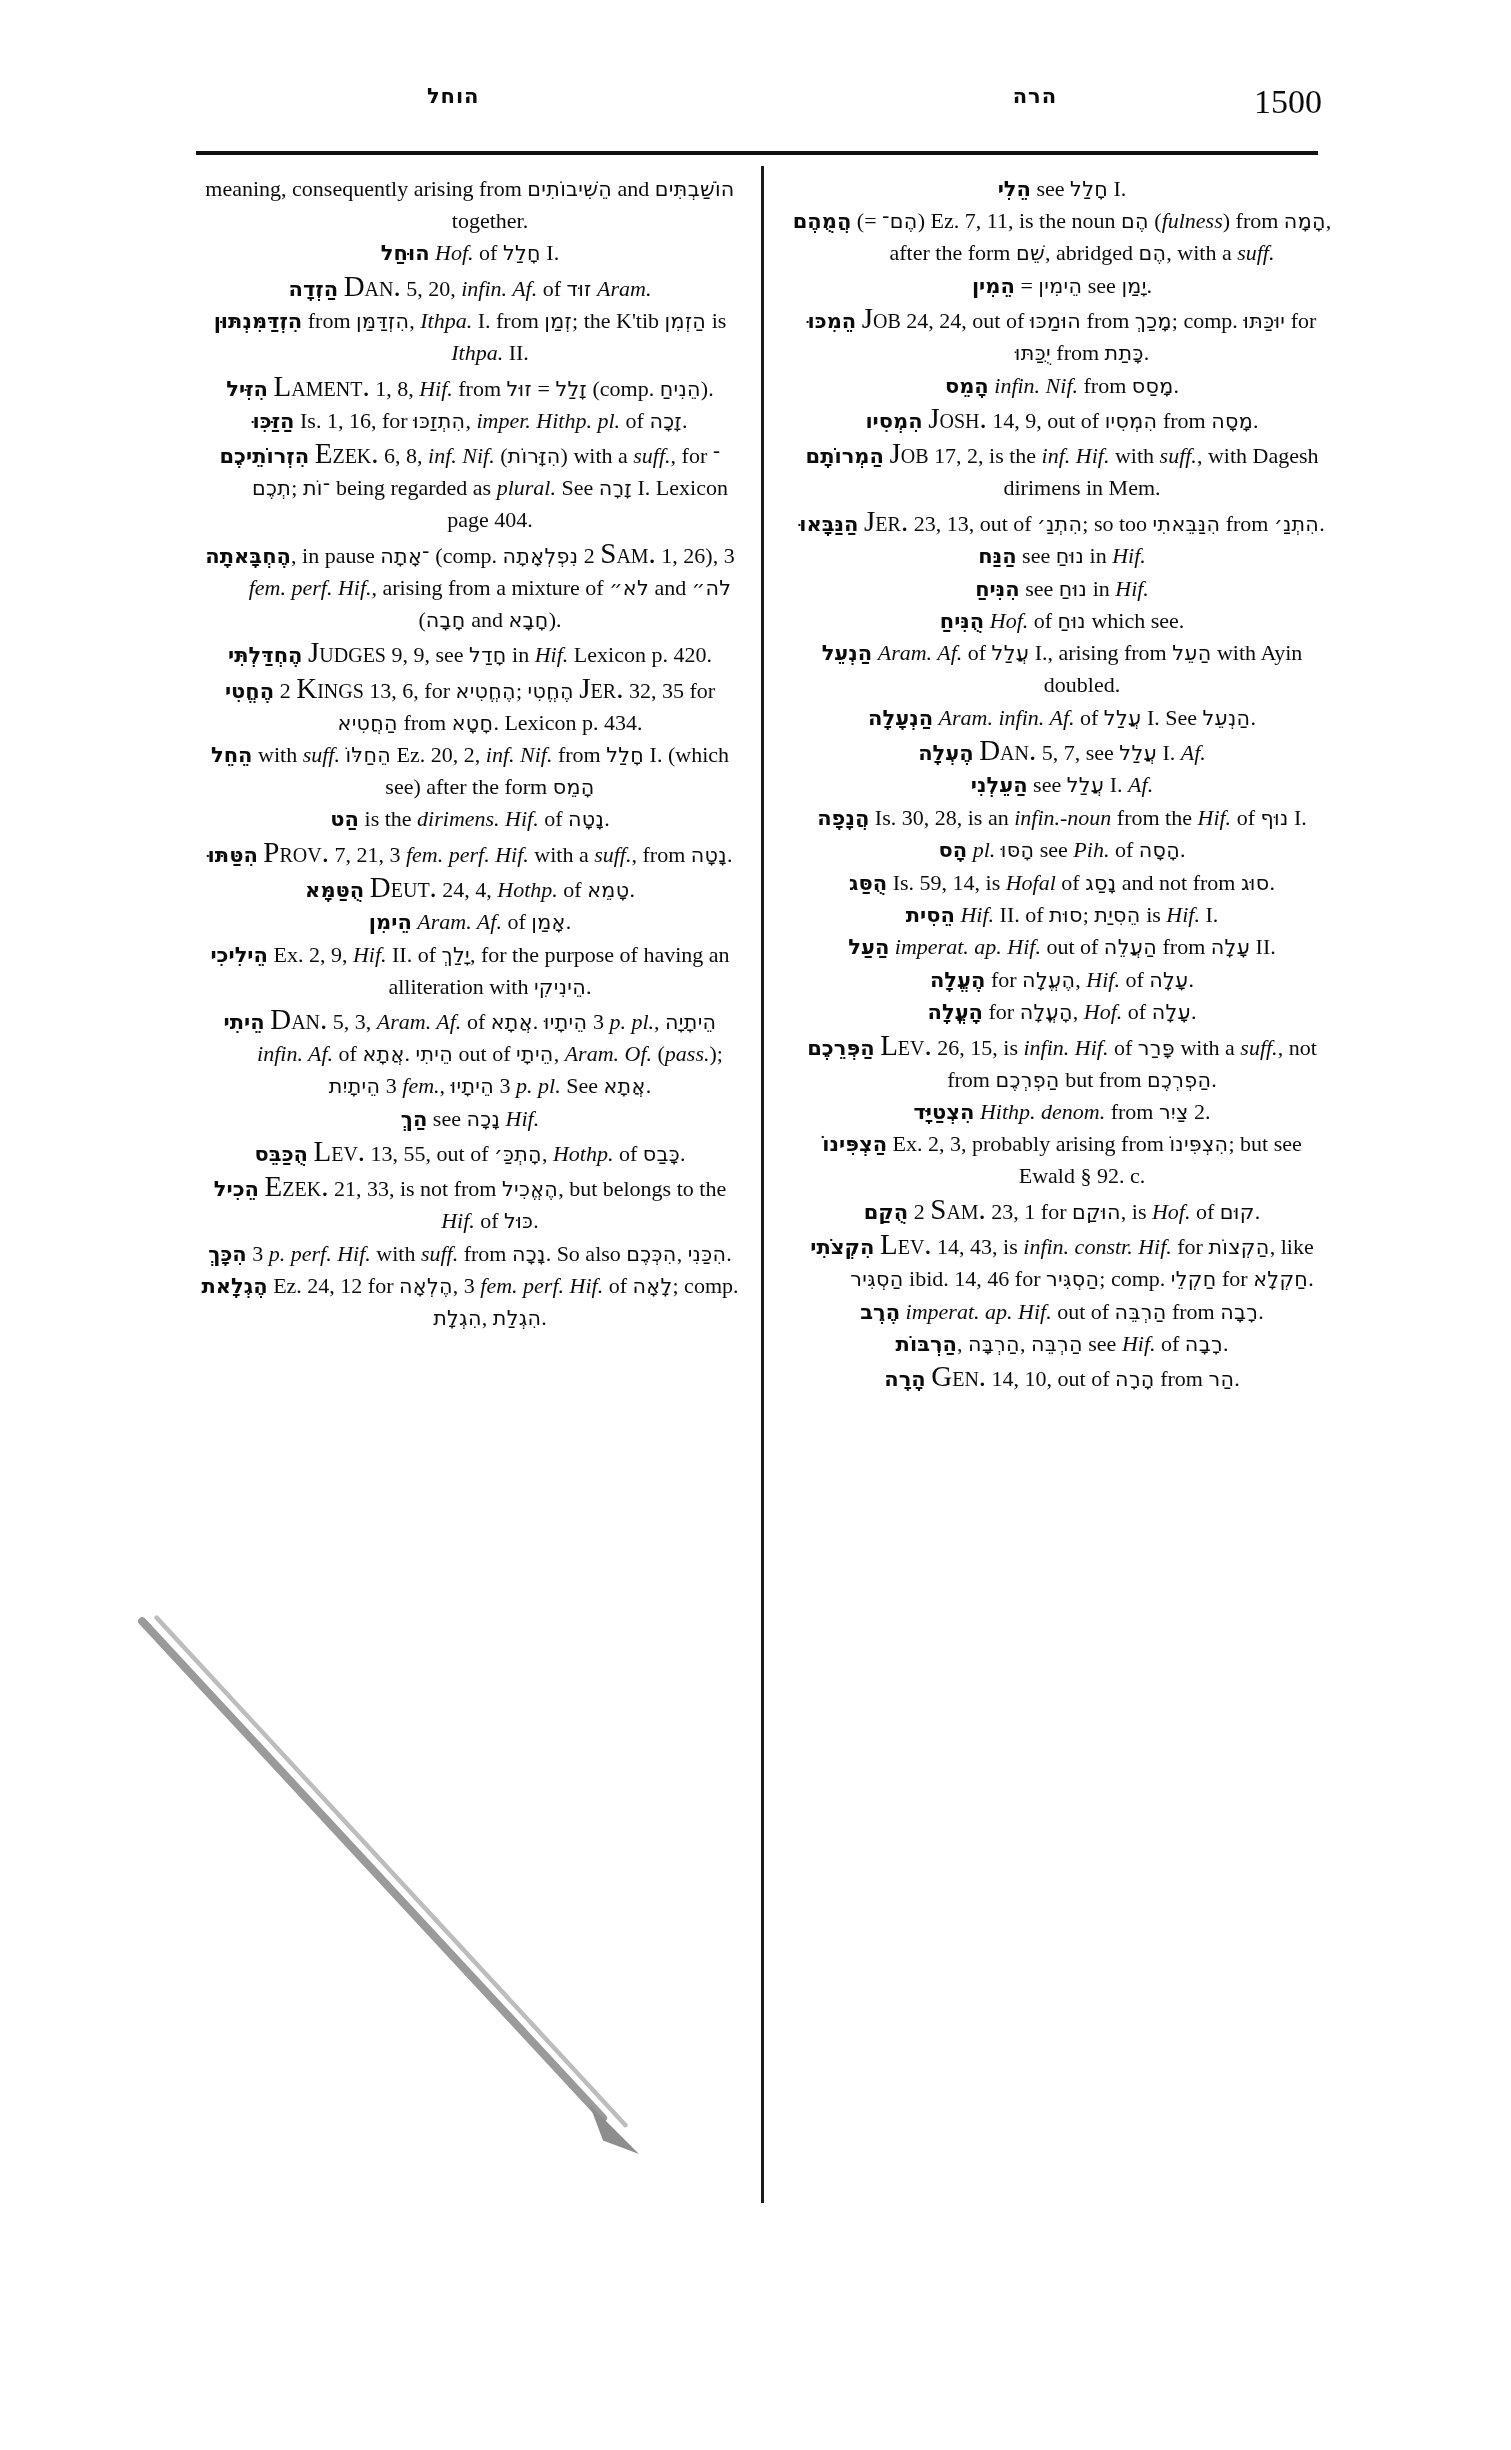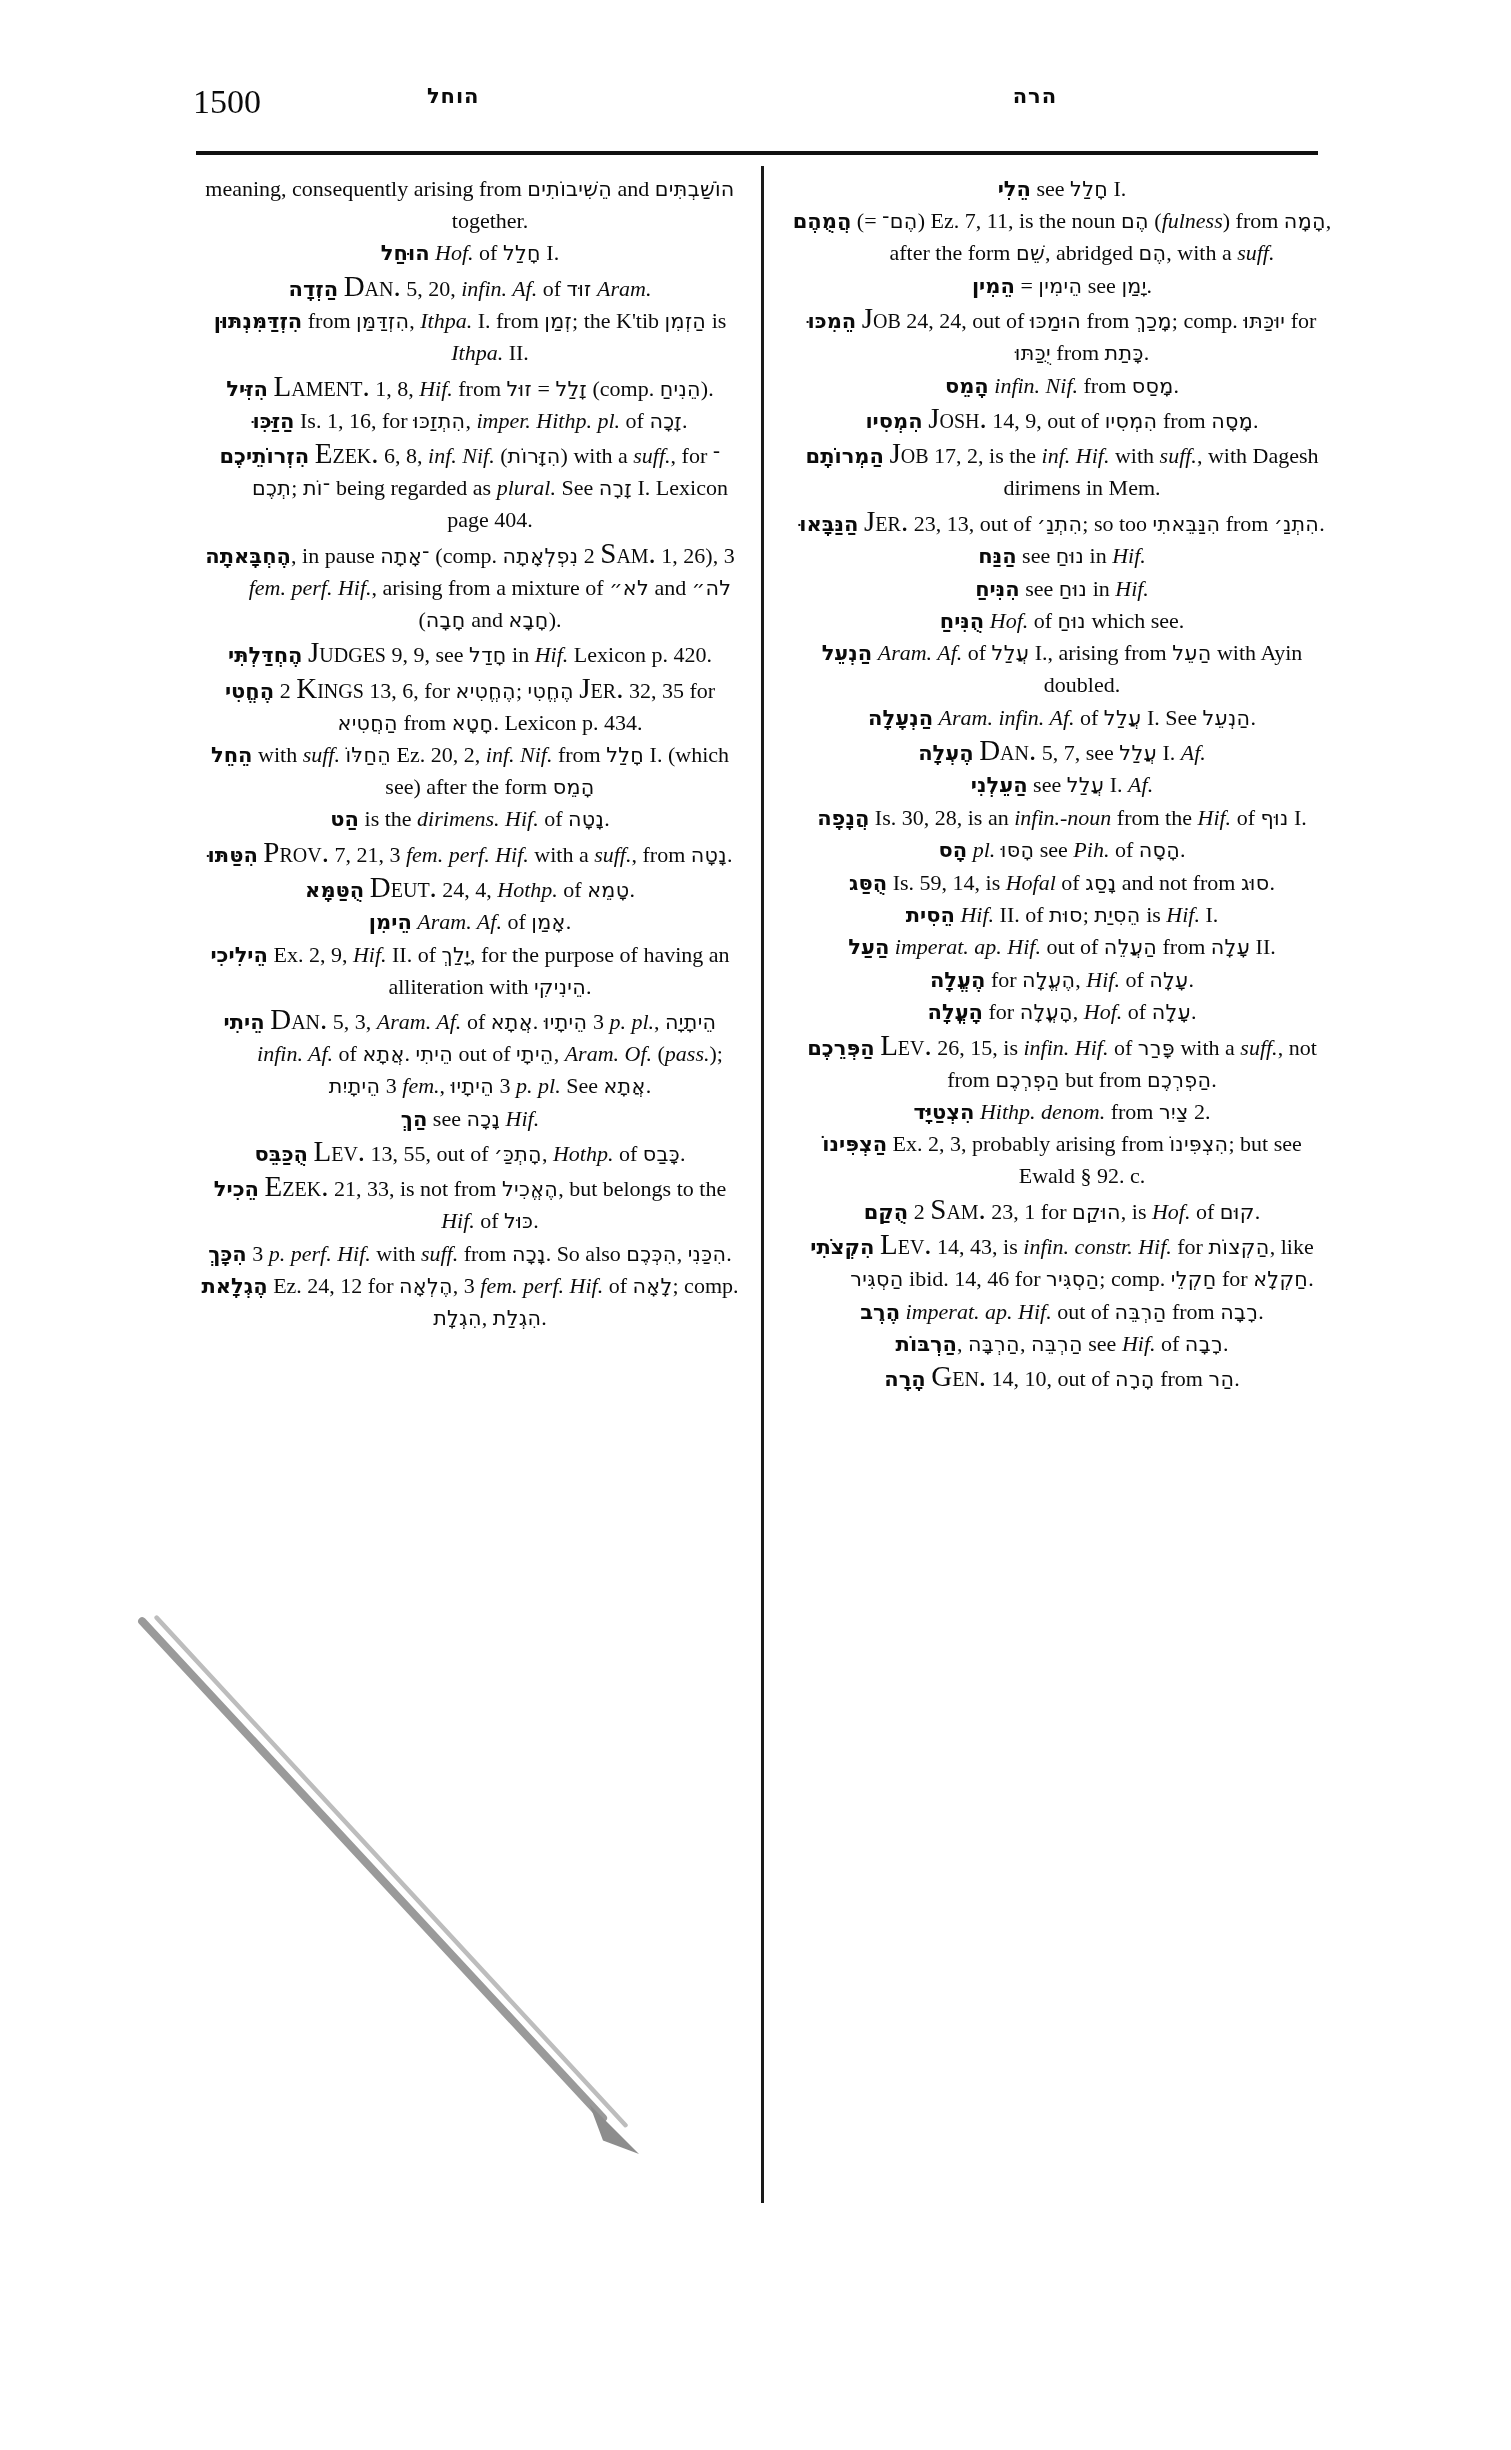--- a/index.html
+++ b/index.html
@@ -39,21 +39,21 @@
     left: 234px;
     top: 0;
     font-family: "DejaVu Sans", sans-serif;
     font-weight: bold;
     letter-spacing: 0.9px;
   }
   .hdr-center {
     left: 0;
     top: 5.4px;
     width: 1129px;
-    text-align: left;
+    text-align: right;
     font-size: 34px;
     font-family: "Liberation Serif", serif;
   }
   .hdr-right {
     right: 265px;
     top: 0;
     font-family: "DejaVu Sans", sans-serif;
     font-weight: bold;
     letter-spacing: 0.9px;
     text-align: right;

